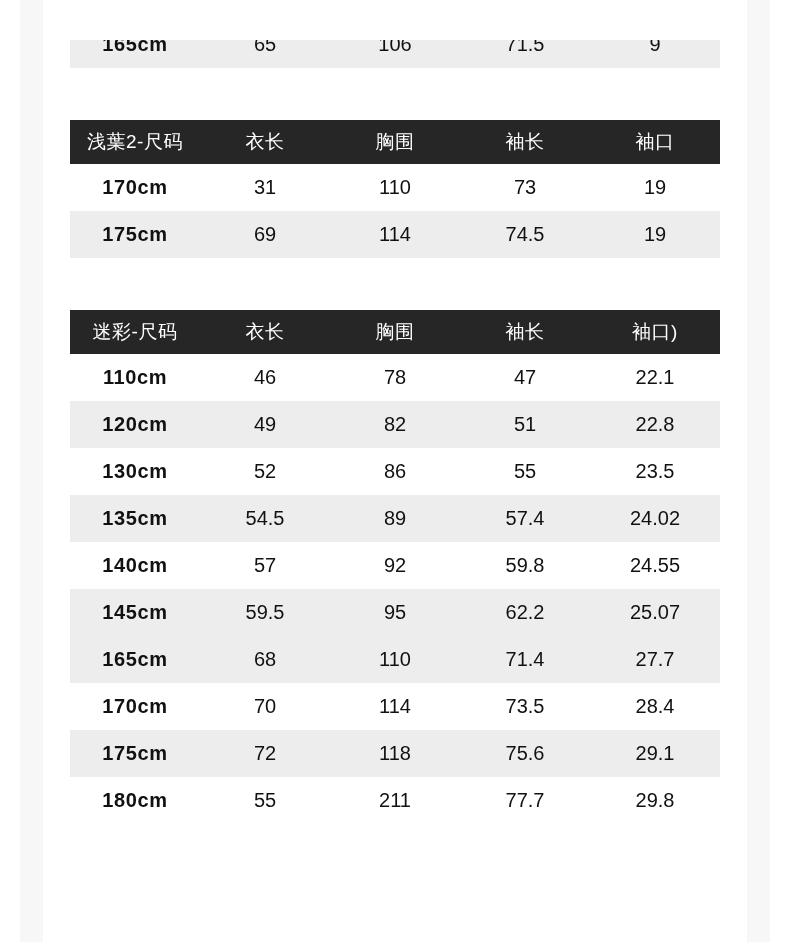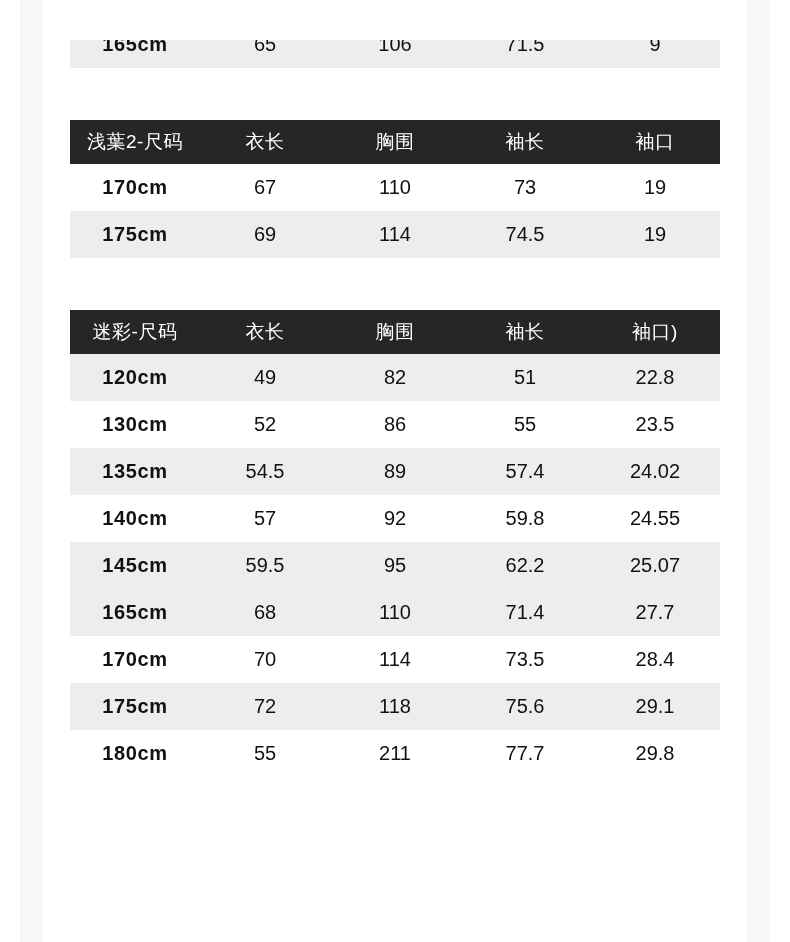--- a/index.html
+++ b/index.html
@@ -150,21 +150,21 @@
             <th>浅葉2-尺码</th>
             <th>衣长</th>
             <th>胸围</th>
             <th>袖长</th>
             <th>袖口</th>
           </tr>
       </thead>
       <tbody>
           <tr>
             <td class="size-cell">170cm</td>
-            <td>67</td>
+            <td>31</td>
             <td>110</td>
             <td>73</td>
             <td>19</td>
           </tr>
           <tr class="alt">
             <td class="size-cell">175cm</td>
             <td>69</td>
             <td>114</td>
             <td>74.5</td>
             <td>19</td>
@@ -185,20 +185,27 @@
       <thead>
         <tr>
             <th>迷彩-尺码</th>
             <th>衣长</th>
             <th>胸围</th>
             <th>袖长</th>
             <th>袖口)</th>
           </tr>
       </thead>
       <tbody>
+          <tr>
+            <td class="size-cell">110cm</td>
+            <td>46</td>
+            <td>78</td>
+            <td>47</td>
+            <td>22.1</td>
+          </tr>
           <tr class="alt">
             <td class="size-cell">120cm</td>
             <td>49</td>
             <td>82</td>
             <td>51</td>
             <td>22.8</td>
           </tr>
           <tr>
             <td class="size-cell">130cm</td>
             <td>52</td>

